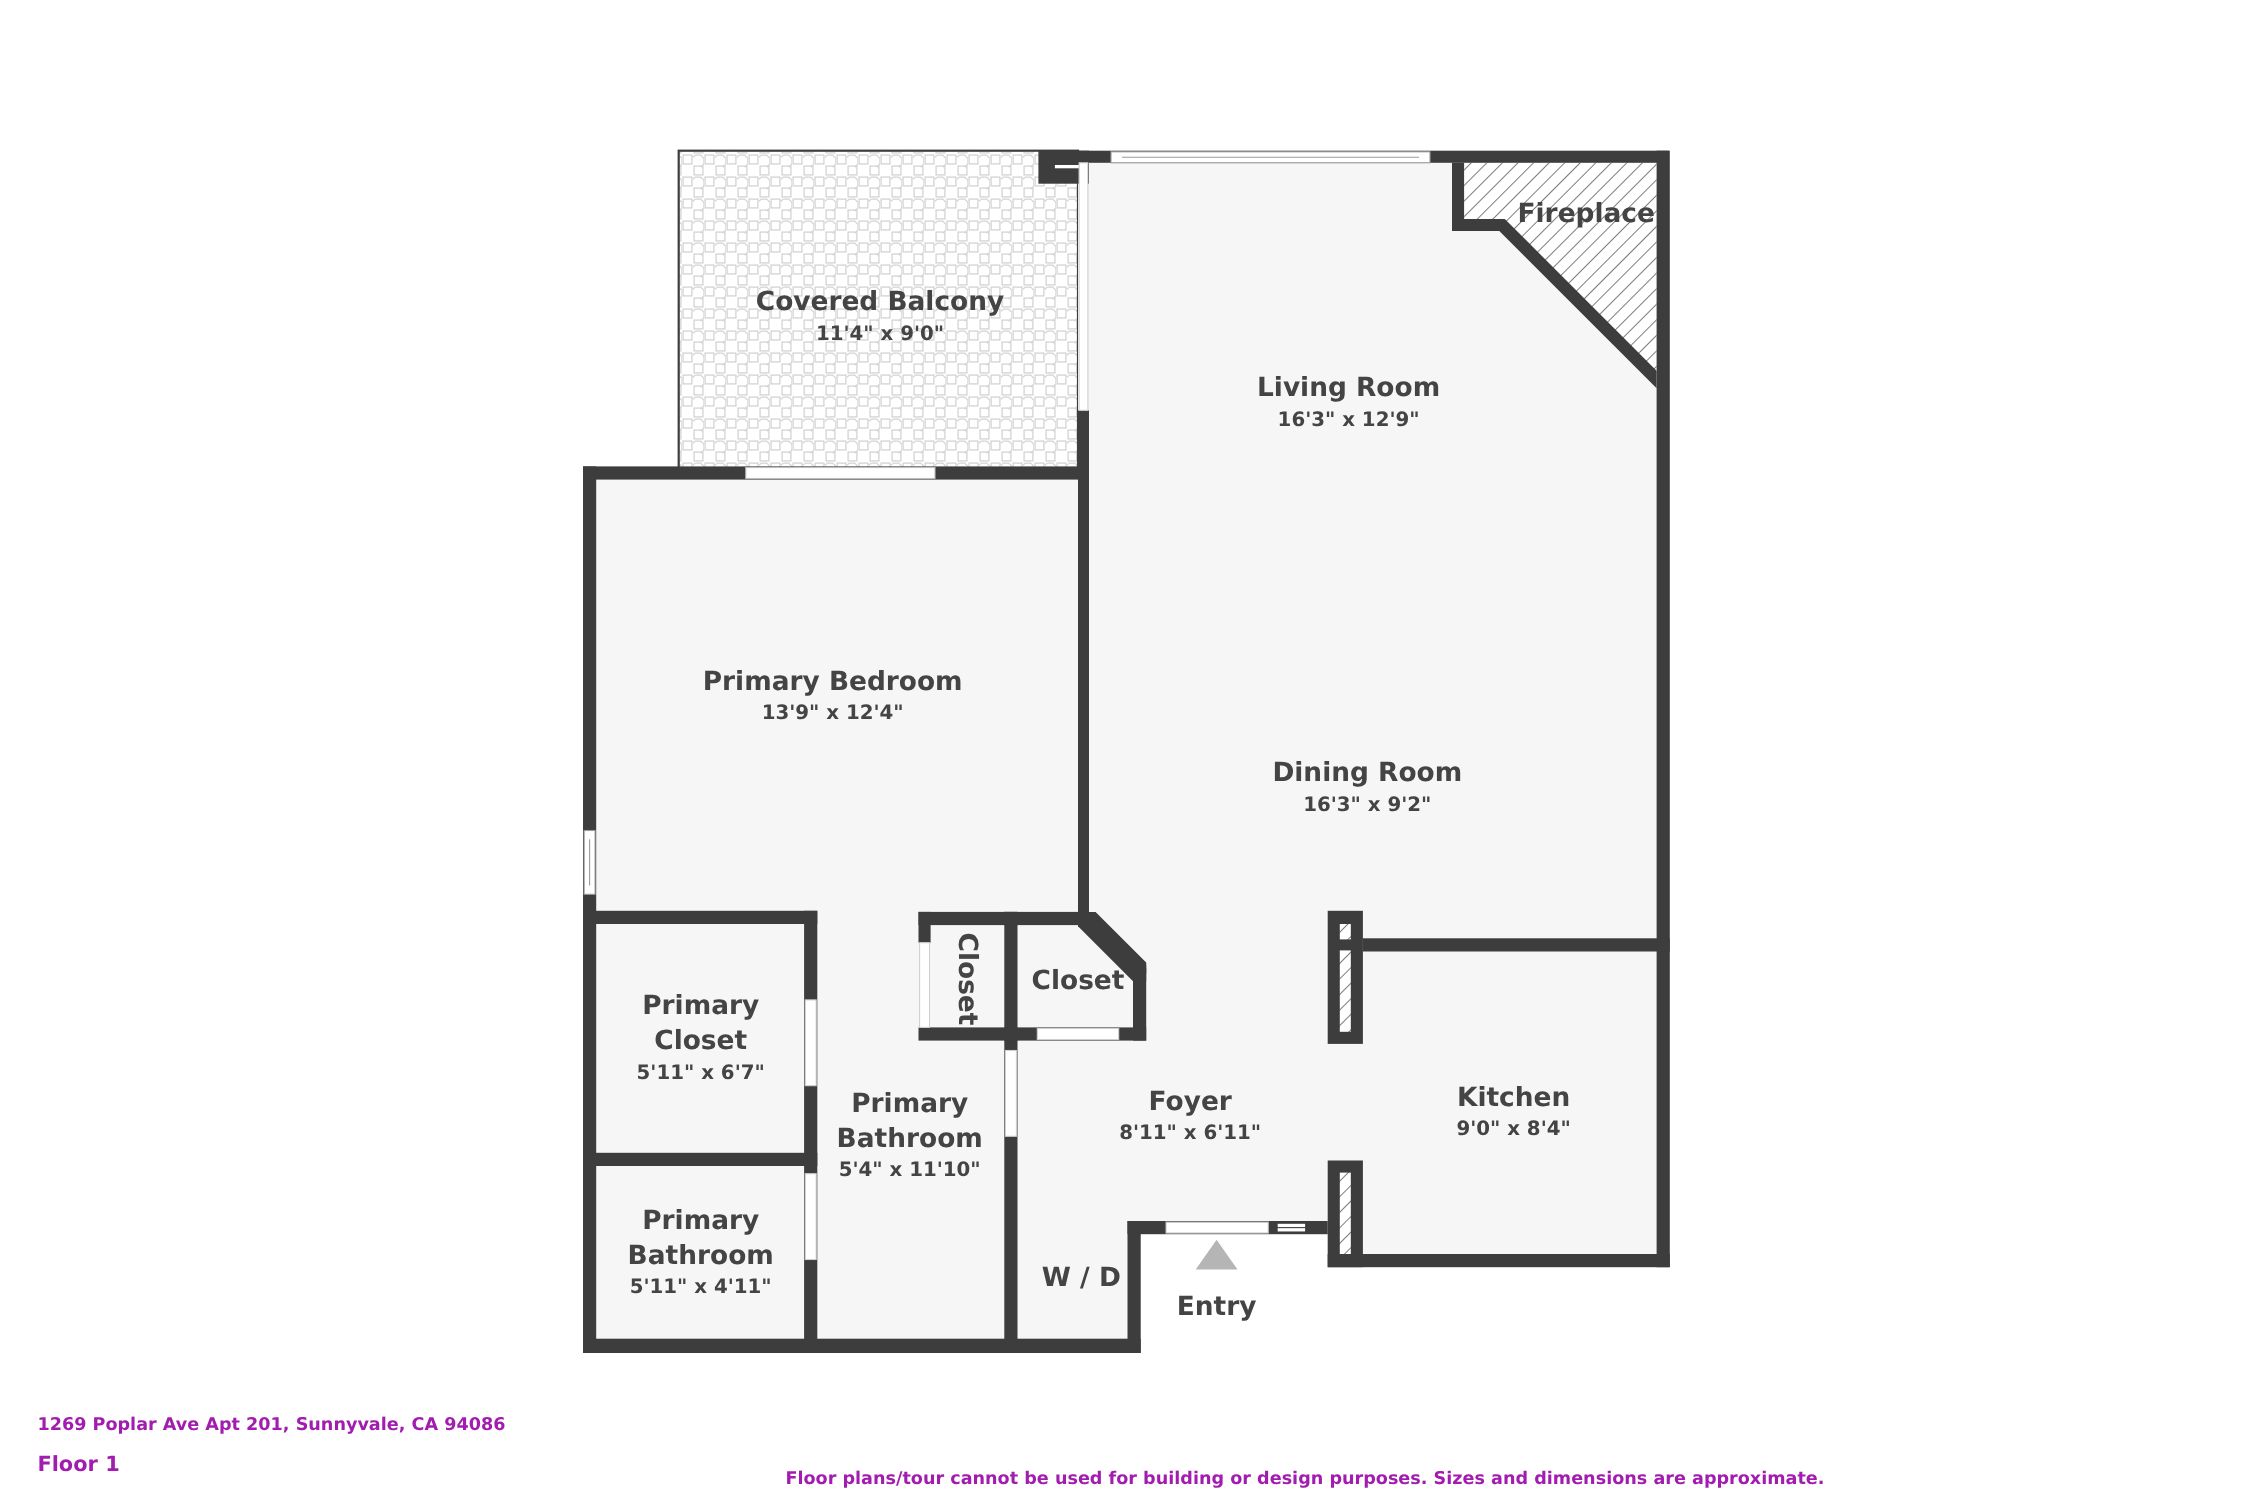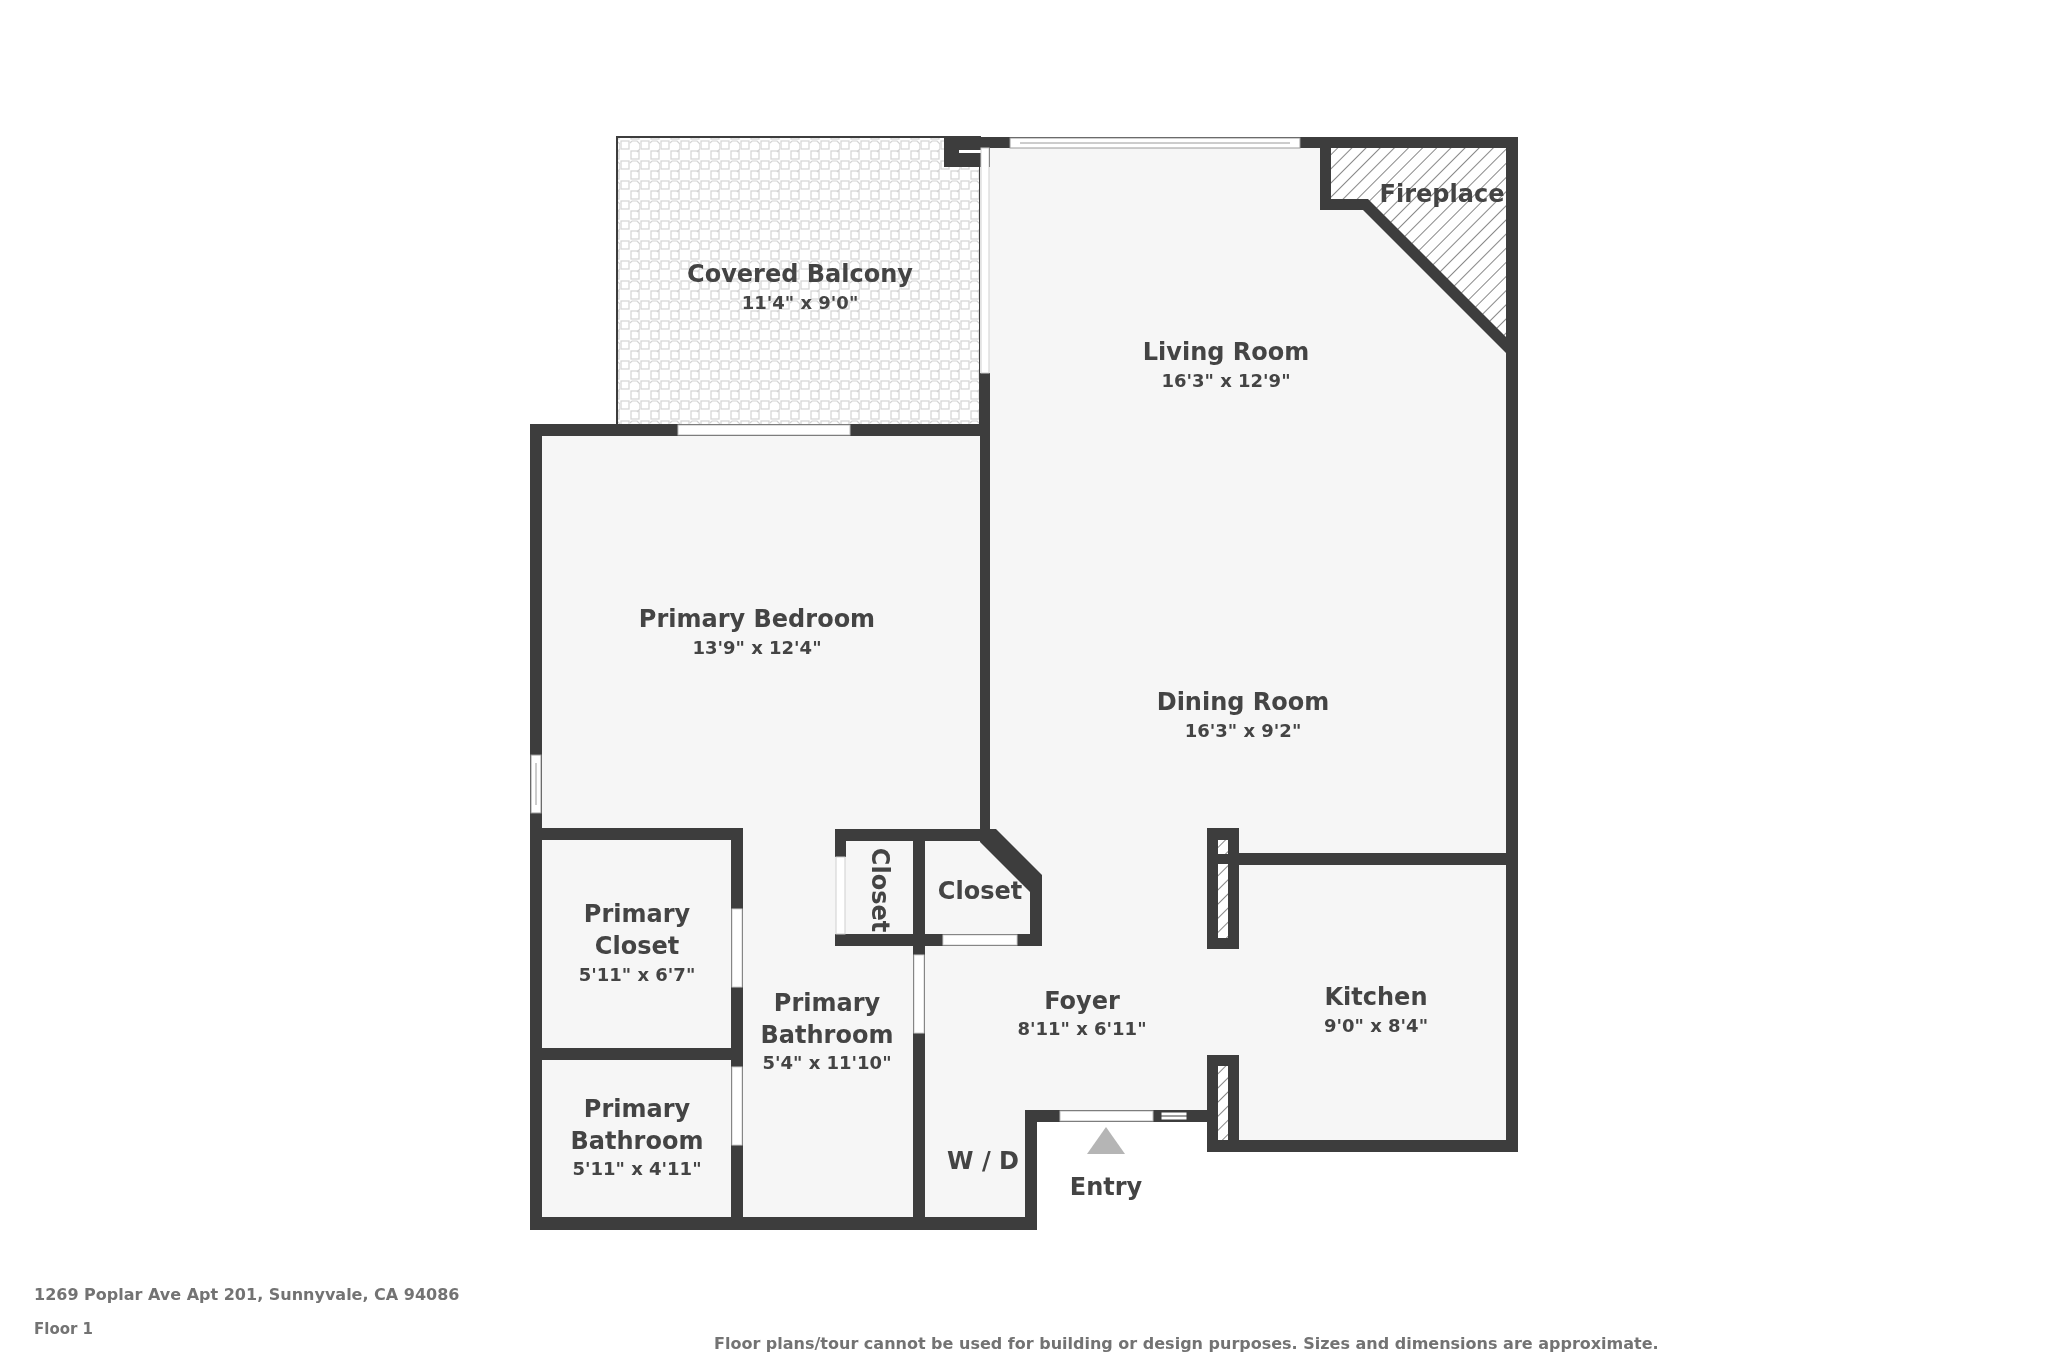--- a/index.html
+++ b/index.html
@@ -4,23 +4,23 @@
 <style>
   html, body { margin:0; padding:0; background:#ffffff; }
   body { width:2048px; height:1365px; position:relative; overflow:hidden; font-family:"DejaVu Sans", sans-serif; }
   #plan { position:absolute; left:0; top:0; }
   .wall { fill:#3d3d3d; }
   .floor { fill:#f6f6f6; }
   .win { fill:#ffffff; stroke:#9a9a9a; stroke-width:1; }
   .lbl { font-family:"DejaVu Sans", sans-serif; font-weight:bold; fill:#444444; text-anchor:middle; }
   .name { font-size:24px; }
   .dim { font-size:18px; }
-  .footer { position:absolute; font-family:"DejaVu Sans", sans-serif; font-weight:bold; color:#737373; }
+  .footer { position:absolute; font-family:"DejaVu Sans", sans-serif; font-weight:bold; color:#a21caf; }
   .addr { left:34px; top:1285px; font-size:16px; }
-  .floorlbl { left:34px; top:1320px; font-size:15px;text-align:right; }
+  .floorlbl { left:34px; top:1320px; font-size:19px;text-align:right; }
   .disc { left:714px; top:1334px; font-size:16px; }
 </style>
 </head>
 <body>
 
 <svg id="plan" width="2048" height="1365" viewBox="0 0 2048 1365" xmlns="http://www.w3.org/2000/svg">
   <defs>
     <pattern id="tile" width="20" height="20" patternUnits="userSpaceOnUse">
       <rect width="20" height="20" fill="#ffffff"></rect>
       <rect x="1" y="1" width="8" height="8" fill="none" stroke="#d4d4d4" stroke-width="1.2"></rect>

